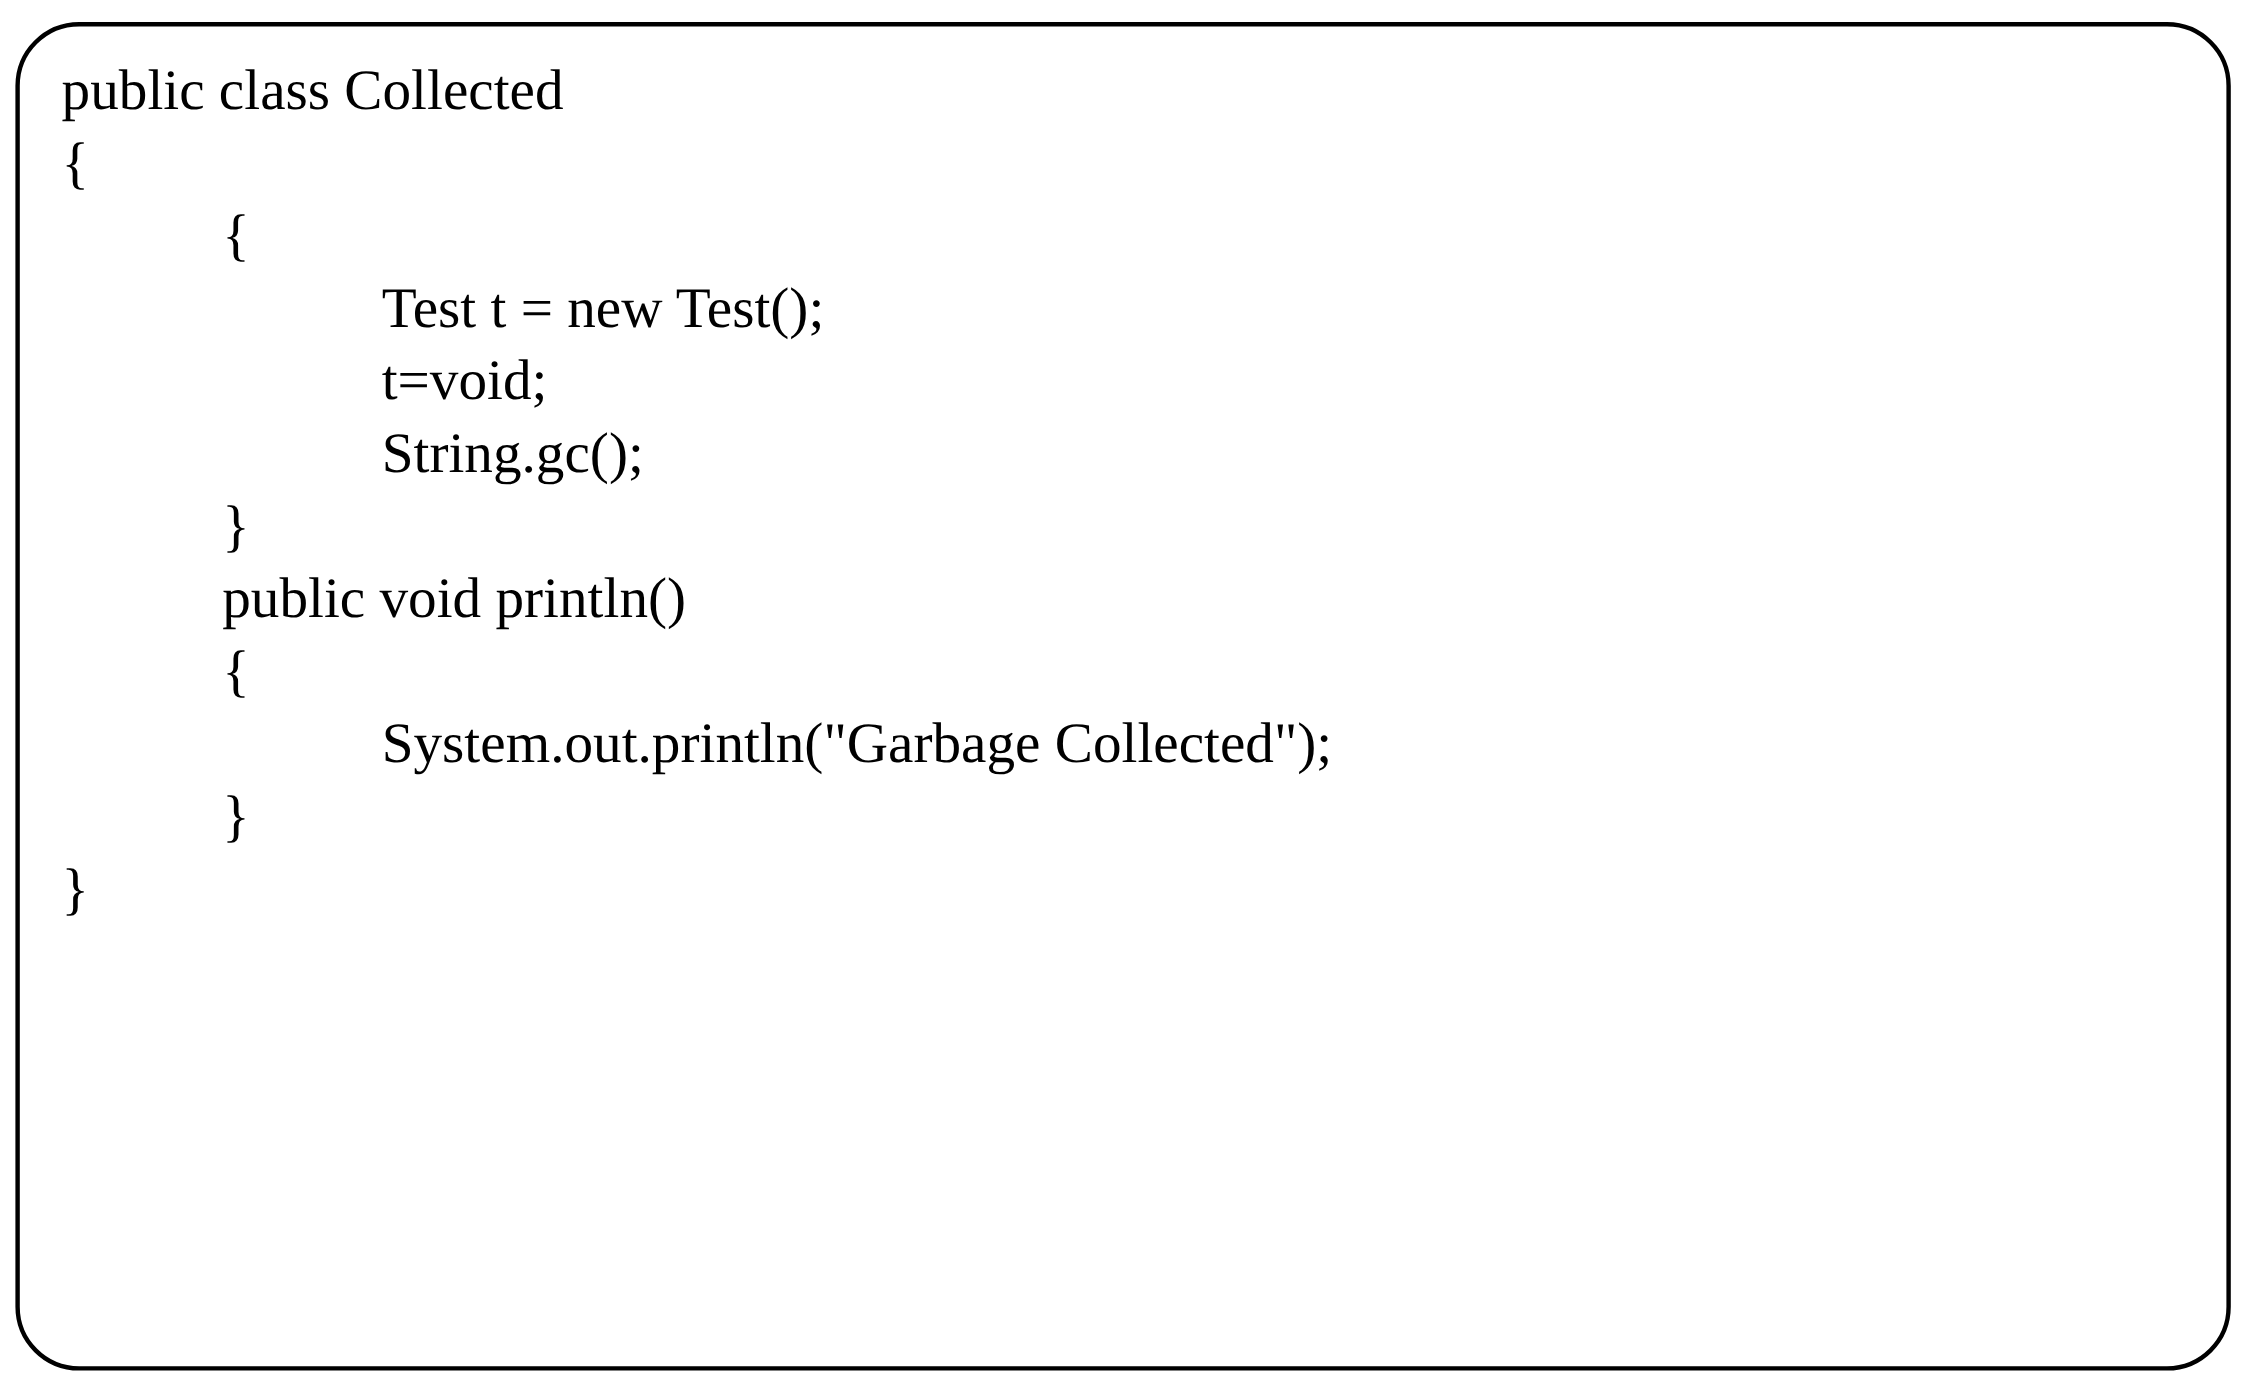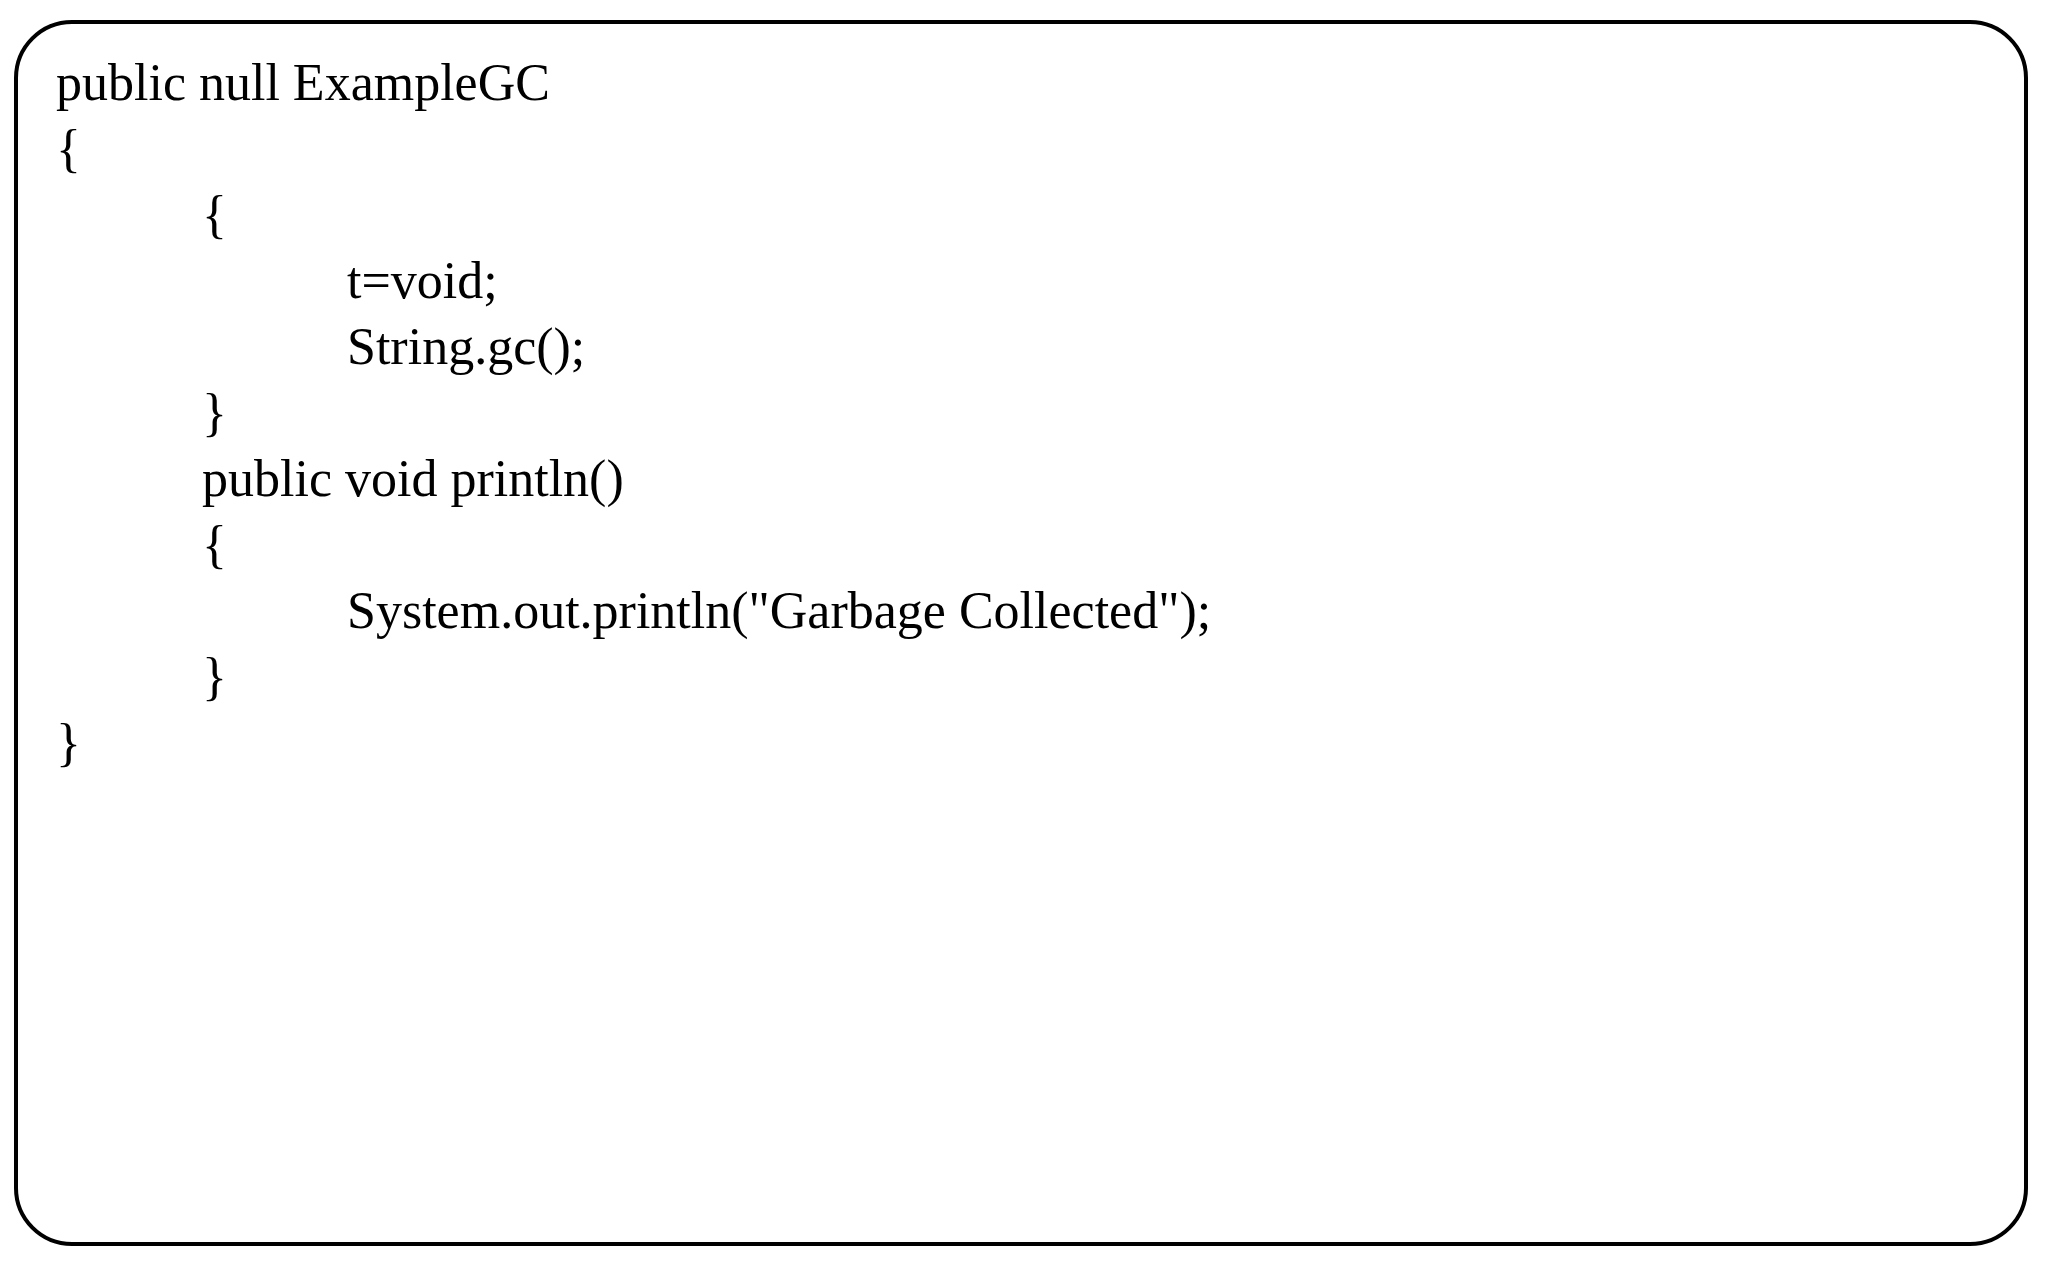--- a/index.html
+++ b/index.html
@@ -44,23 +44,24 @@
 
   .indent-0 { padding-left: 0px; }
   .indent-1 { padding-left: 146px; }
   .indent-2 { padding-left: 291px; }
 </style>
 </head>
 <body>
 
 <div id="code-frame">
   <div id="code-block">
-      <div class="code-line indent-0">public null ExampleGC</div>
+      <div class="code-line indent-0">public class Collected</div>
       <div class="code-line indent-0">{</div>
       <div class="code-line indent-1">{</div>
+      <div class="code-line indent-2">Test t = new Test();</div>
       <div class="code-line indent-2">t=void;</div>
       <div class="code-line indent-2">String.gc();</div>
       <div class="code-line indent-1">}</div>
       <div class="code-line indent-1">public void println()</div>
       <div class="code-line indent-1">{</div>
       <div class="code-line indent-2">System.out.println("Garbage Collected");</div>
       <div class="code-line indent-1">}</div>
       <div class="code-line indent-0">}</div>
     </div>
 </div>

